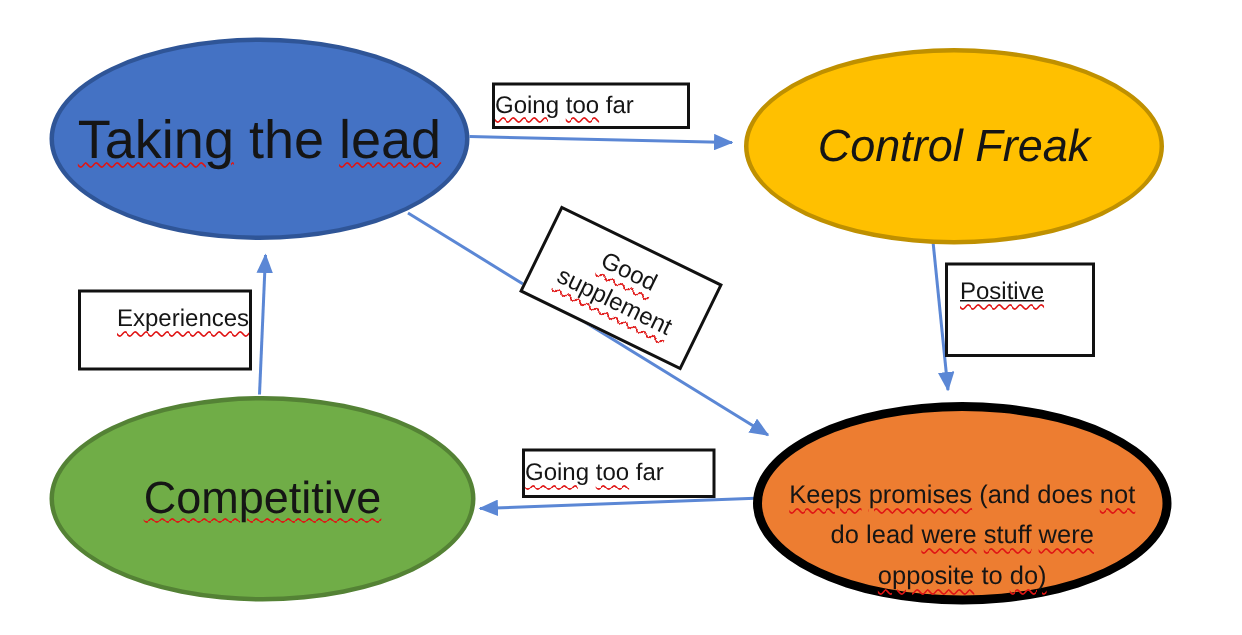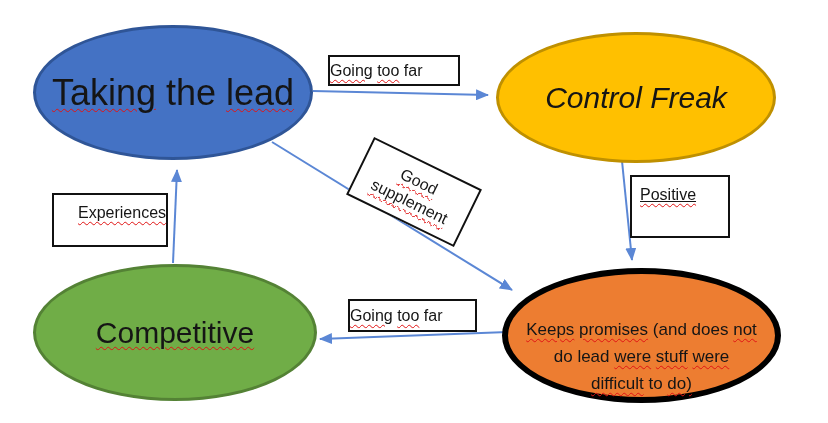--- a/index.html
+++ b/index.html
@@ -66,21 +66,21 @@
     <div class="line"><span>Control</span> <span>Freak</span></div>
   </div>
 
   <div class="node node-green">
     <div class="line"><span class="sq">Competitive</span></div>
   </div>
 
   <div class="node node-orange">
     <div class="line"><span class="sq">Keeps</span> <span class="sq">promises</span> <span>(and</span> <span>does</span> <span class="sq">not</span></div>
     <div class="line"><span>do</span> <span>lead</span> <span class="sq">were</span> <span class="sq">stuff</span> <span class="sq">were</span></div>
-    <div class="line"><span class="sq">difficult</span> <span>to</span> <span class="sq">do)</span></div>
+    <div class="line"><span class="sq">opposite</span> <span>to</span> <span class="sq">do)</span></div>
   </div>
 
   <div class="labelbox lb-center lbl-going-top">
     <div class="line"><span class="sq">Going</span> <span class="sq">too</span> <span>far</span></div>
   </div>
 
   <div class="labelbox lbl-supplement">
     <div class="line"><span class="sq">Good</span></div>
     <div class="line"><span class="sq">supplement</span></div>
   </div>

